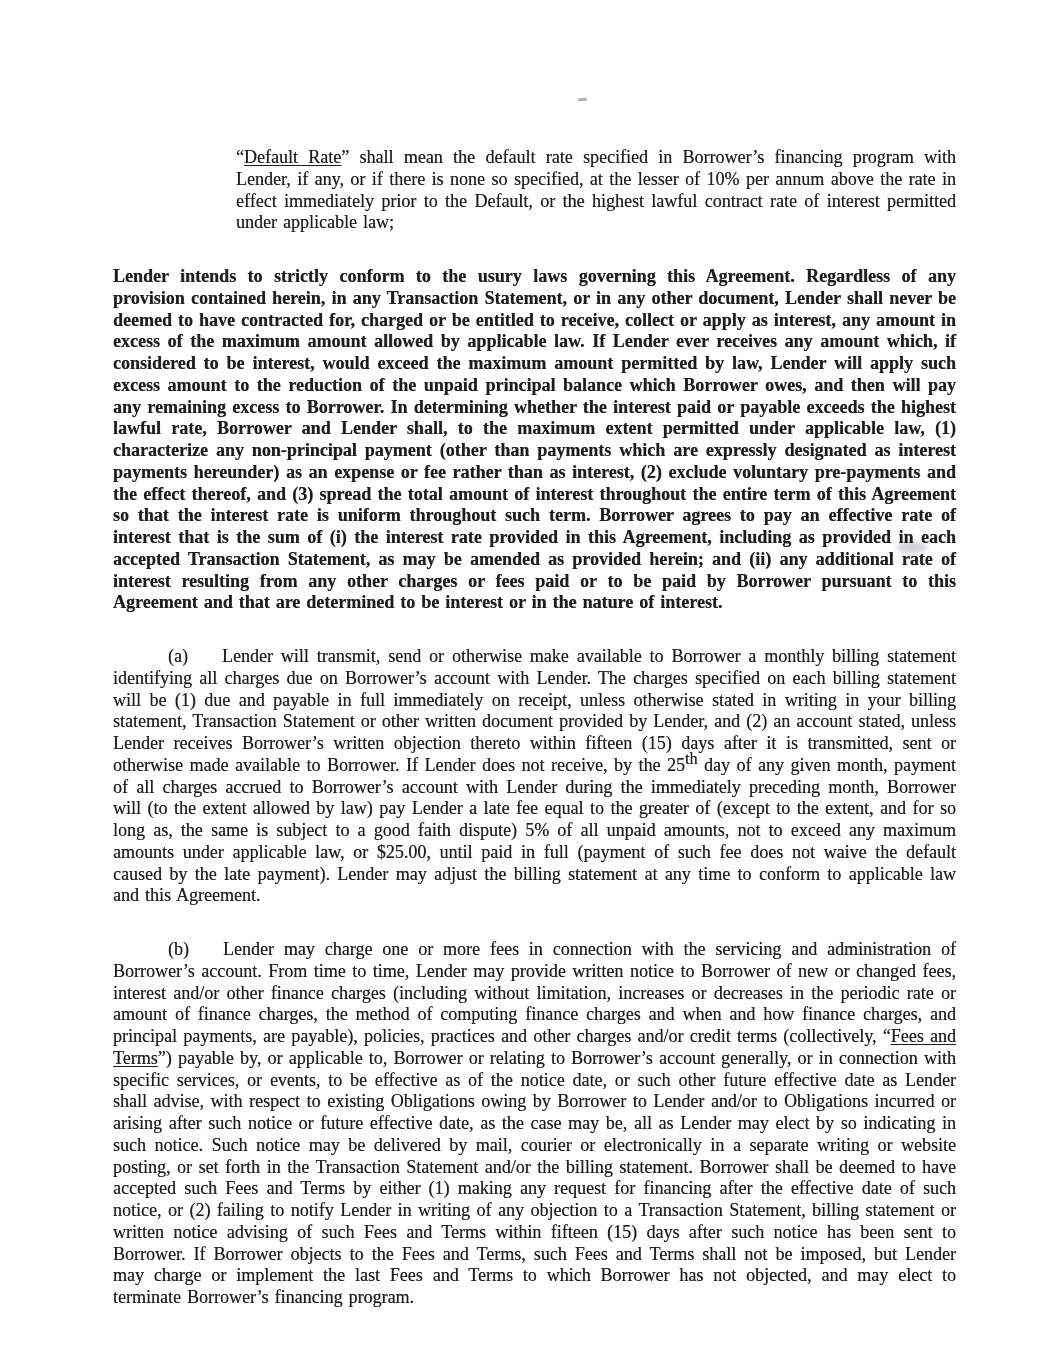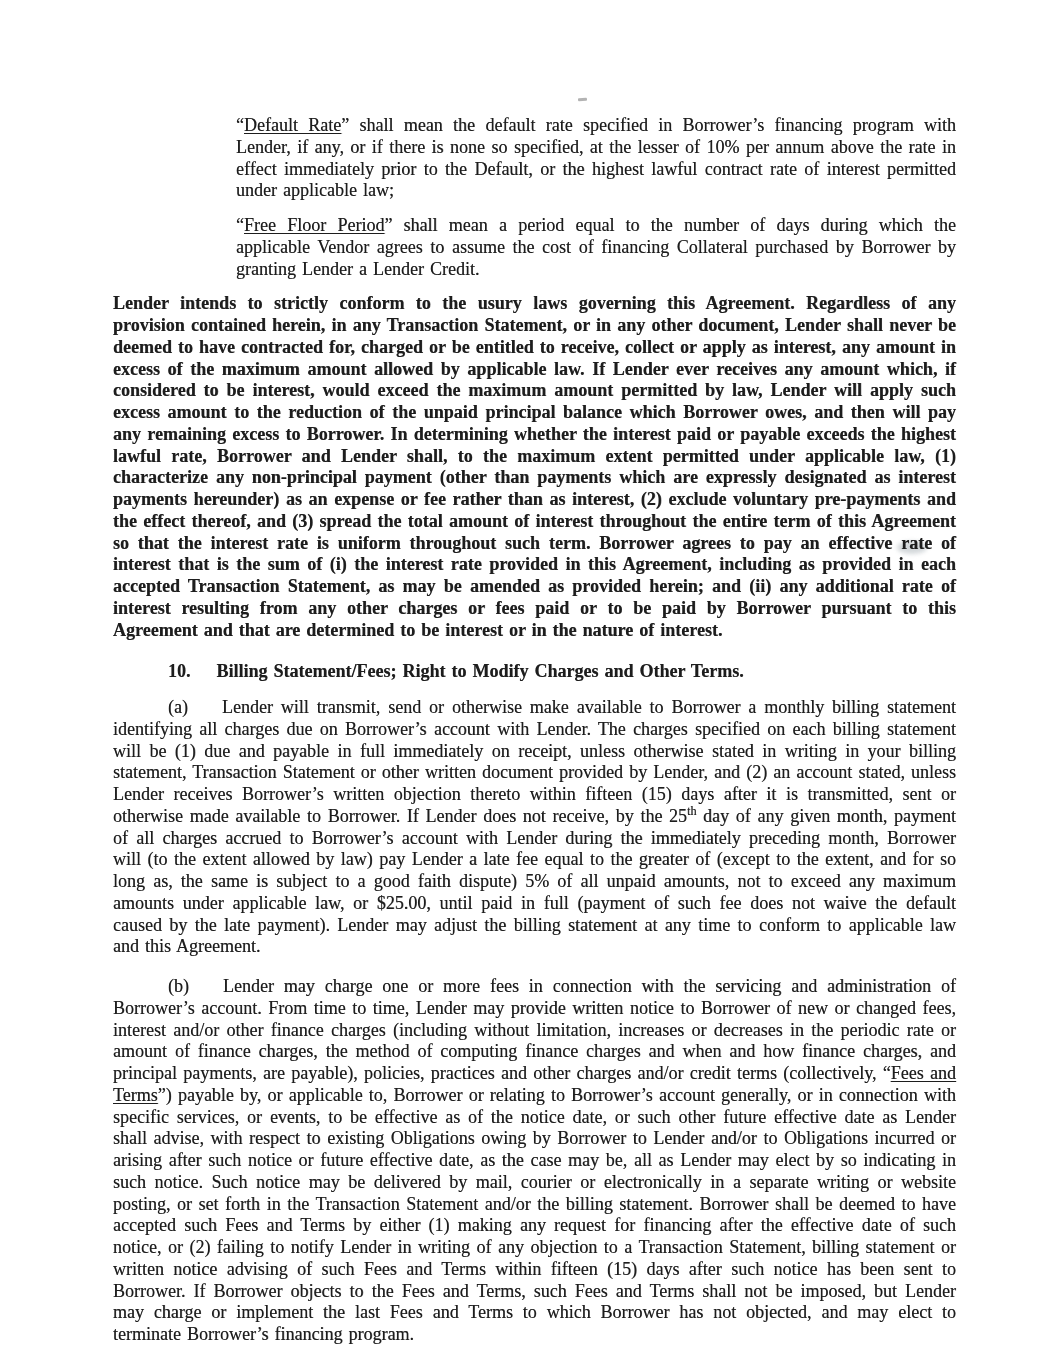--- a/index.html
+++ b/index.html
@@ -12,53 +12,51 @@
     color:#1d1d1d;
   }
   .doc{
     position:absolute;
     left:113px;top:115px;width:843px;
     font-size:18px;
     line-height:21.75px;
     word-spacing:1.5px;
     text-shadow:0.3px 0 0 rgba(0,0,0,0.55);
   }
-  .para{text-align:justify;}
+  .para{text-align:justify;margin-top:32px;}
   .definition{margin-left:123px;margin-bottom:13px;}
   .body{margin-bottom:18px;font-weight:bold;}
   .sub{text-indent:55px;margin-bottom:18px;}
   .heading{
     text-indent:55px;
     margin:20px 0 14px 0;
     text-align:left;
     font-weight:bold;
   }
   .label{white-space:nowrap;}
   .tab{display:inline-block;width:34px;}
   .heading .tab{width:26px;}
   .u{text-decoration:underline;text-underline-offset:2px;}
   .b{font-weight:bold;}
-  .sup{font-size:12px;vertical-align:super;line-height:0;}
+  .sup{font-size:16px;vertical-align:super;line-height:0;}
   
   .artifact-dash{
     position:absolute;left:578px;top:98px;width:9px;height:3px;
     background:#9a9a9a;opacity:0.75;border-radius:1px;transform:rotate(-4deg);
   }
   .artifact-smudge{
     position:absolute;left:897px;top:541px;width:30px;height:13px;
     background:#ccd1d4;border-radius:50%;filter:blur(2px);opacity:0.85;
   }
 </style>
 </head>
 <body>
 
 <div class="page">
   <div class="artifact-dash"></div>
   <div class="artifact-smudge"></div>
   <div class="doc">
       <div class="para definition"><span>“</span><span class="u">Default Rate</span><span>” shall mean the default rate specified in Borrower’s financing program with Lender, if any, or if there is none so specified, at the lesser of 10% per annum above the rate in effect immediately prior to the Default, or the highest lawful contract rate of interest permitted under applicable law;</span></div>
-      <div class="para definition"><span>“</span><span class="u">Free Floor Period</span><span>” shall mean a period equal to the number of days during which the applicable Vendor agrees to assume the cost of financing Collateral purchased by Borrower by granting Lender a Lender Credit.</span></div>
       <div class="para body"><span>Lender intends to strictly conform to the usury laws governing this Agreement. Regardless of any provision contained herein, in any Transaction Statement, or in any other document, Lender shall never be deemed to have contracted for, charged or be entitled to receive, collect or apply as interest, any amount in excess of the maximum amount allowed by applicable law. If Lender ever receives any amount which, if considered to be interest, would exceed the maximum amount permitted by law, Lender will apply such excess amount to the reduction of the unpaid principal balance which Borrower owes, and then will pay any remaining excess to Borrower. In determining whether the interest paid or payable exceeds the highest lawful rate, Borrower and Lender shall, to the maximum extent permitted under applicable law, (1) characterize any non-principal payment (other than payments which are expressly designated as interest payments hereunder) as an expense or fee rather than as interest, (2) exclude voluntary pre-payments and the effect thereof, and (3) spread the total amount of interest throughout the entire term of this Agreement so that the interest rate is uniform throughout such term. Borrower agrees to pay an effective rate of interest that is the sum of (i) the interest rate provided in this Agreement, including as provided in each accepted Transaction Statement, as may be amended as provided herein; and (ii) any additional rate of interest resulting from any other charges or fees paid or to be paid by Borrower pursuant to this Agreement and that are determined to be interest or in the nature of interest.</span></div>
-      <div class="para heading"><span class="label">10.</span><span class="tab"></span><span class="b">Billing Statement/Fees; Right to Modify Charges and Other Terms.</span></div>
       <div class="para sub"><span class="label">(a)</span><span class="tab"></span><span>Lender will transmit, send or otherwise make available to Borrower a monthly billing statement identifying all charges due on Borrower’s account with Lender. The charges specified on each billing statement will be (1) due and payable in full immediately on receipt, unless otherwise stated in writing in your billing statement, Transaction Statement or other written document provided by Lender, and (2) an account stated, unless Lender receives Borrower’s written objection thereto within fifteen (15) days after it is transmitted, sent or otherwise made available to Borrower. If Lender does not receive, by the 25</span><span class="sup">th</span><span> day of any given month, payment of all charges accrued to Borrower’s account with Lender during the immediately preceding month, Borrower will (to the extent allowed by law) pay Lender a late fee equal to the greater of (except to the extent, and for so long as, the same is subject to a good faith dispute) 5% of all unpaid amounts, not to exceed any maximum amounts under applicable law, or $25.00, until paid in full (payment of such fee does not waive the default caused by the late payment). Lender may adjust the billing statement at any time to conform to applicable law and this Agreement.</span></div>
       <div class="para sub"><span class="label">(b)</span><span class="tab"></span><span>Lender may charge one or more fees in connection with the servicing and administration of Borrower’s account. From time to time, Lender may provide written notice to Borrower of new or changed fees, interest and/or other finance charges (including without limitation, increases or decreases in the periodic rate or amount of finance charges, the method of computing finance charges and when and how finance charges, and principal payments, are payable), policies, practices and other charges and/or credit terms (collectively, “</span><span class="u">Fees and Terms</span><span>”) payable by, or applicable to, Borrower or relating to Borrower’s account generally, or in connection with specific services, or events, to be effective as of the notice date, or such other future effective date as Lender shall advise, with respect to existing Obligations owing by Borrower to Lender and/or to Obligations incurred or arising after such notice or future effective date, as the case may be, all as Lender may elect by so indicating in such notice. Such notice may be delivered by mail, courier or electronically in a separate writing or website posting, or set forth in the Transaction Statement and/or the billing statement. Borrower shall be deemed to have accepted such Fees and Terms by either (1) making any request for financing after the effective date of such notice, or (2) failing to notify Lender in writing of any objection to a Transaction Statement, billing statement or written notice advising of such Fees and Terms within fifteen (15) days after such notice has been sent to Borrower. If Borrower objects to the Fees and Terms, such Fees and Terms shall not be imposed, but Lender may charge or implement the last Fees and Terms to which Borrower has not objected, and may elect to terminate Borrower’s financing program.</span></div>
     </div>
 </div>
 
 </body></html>

